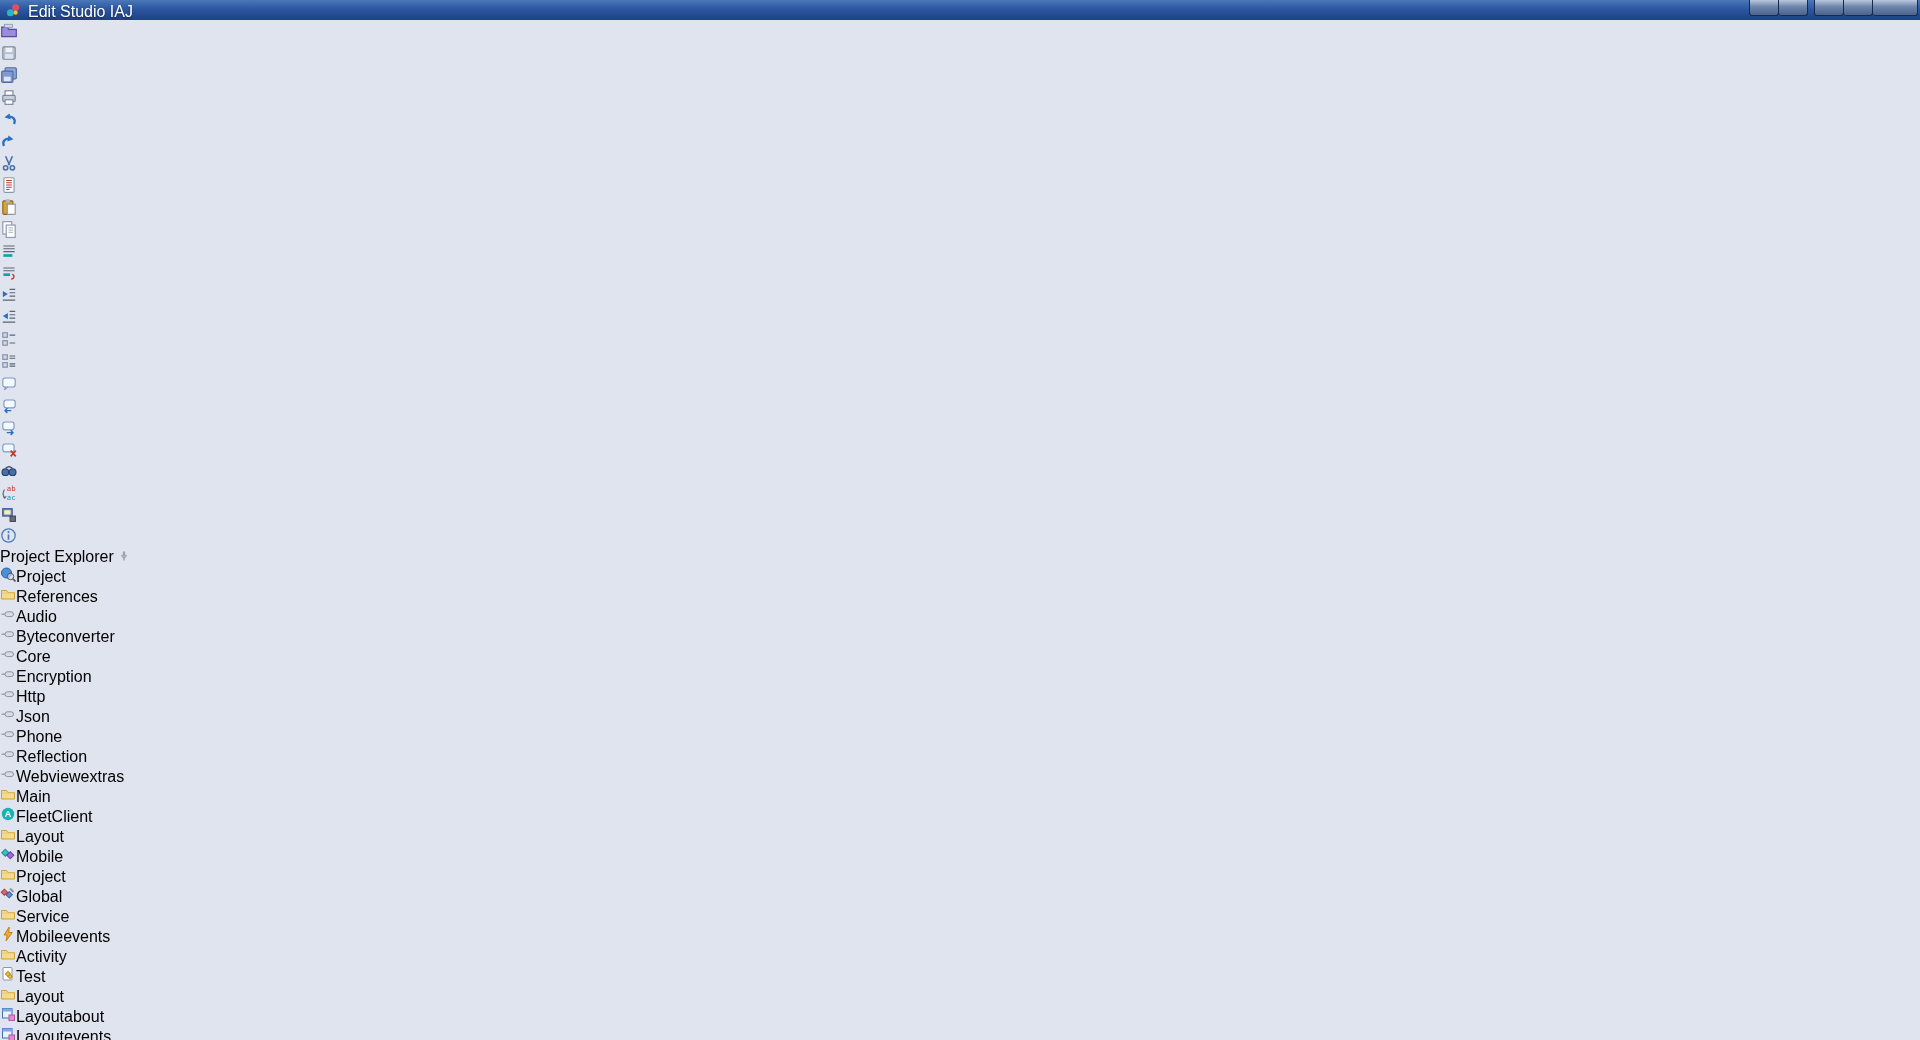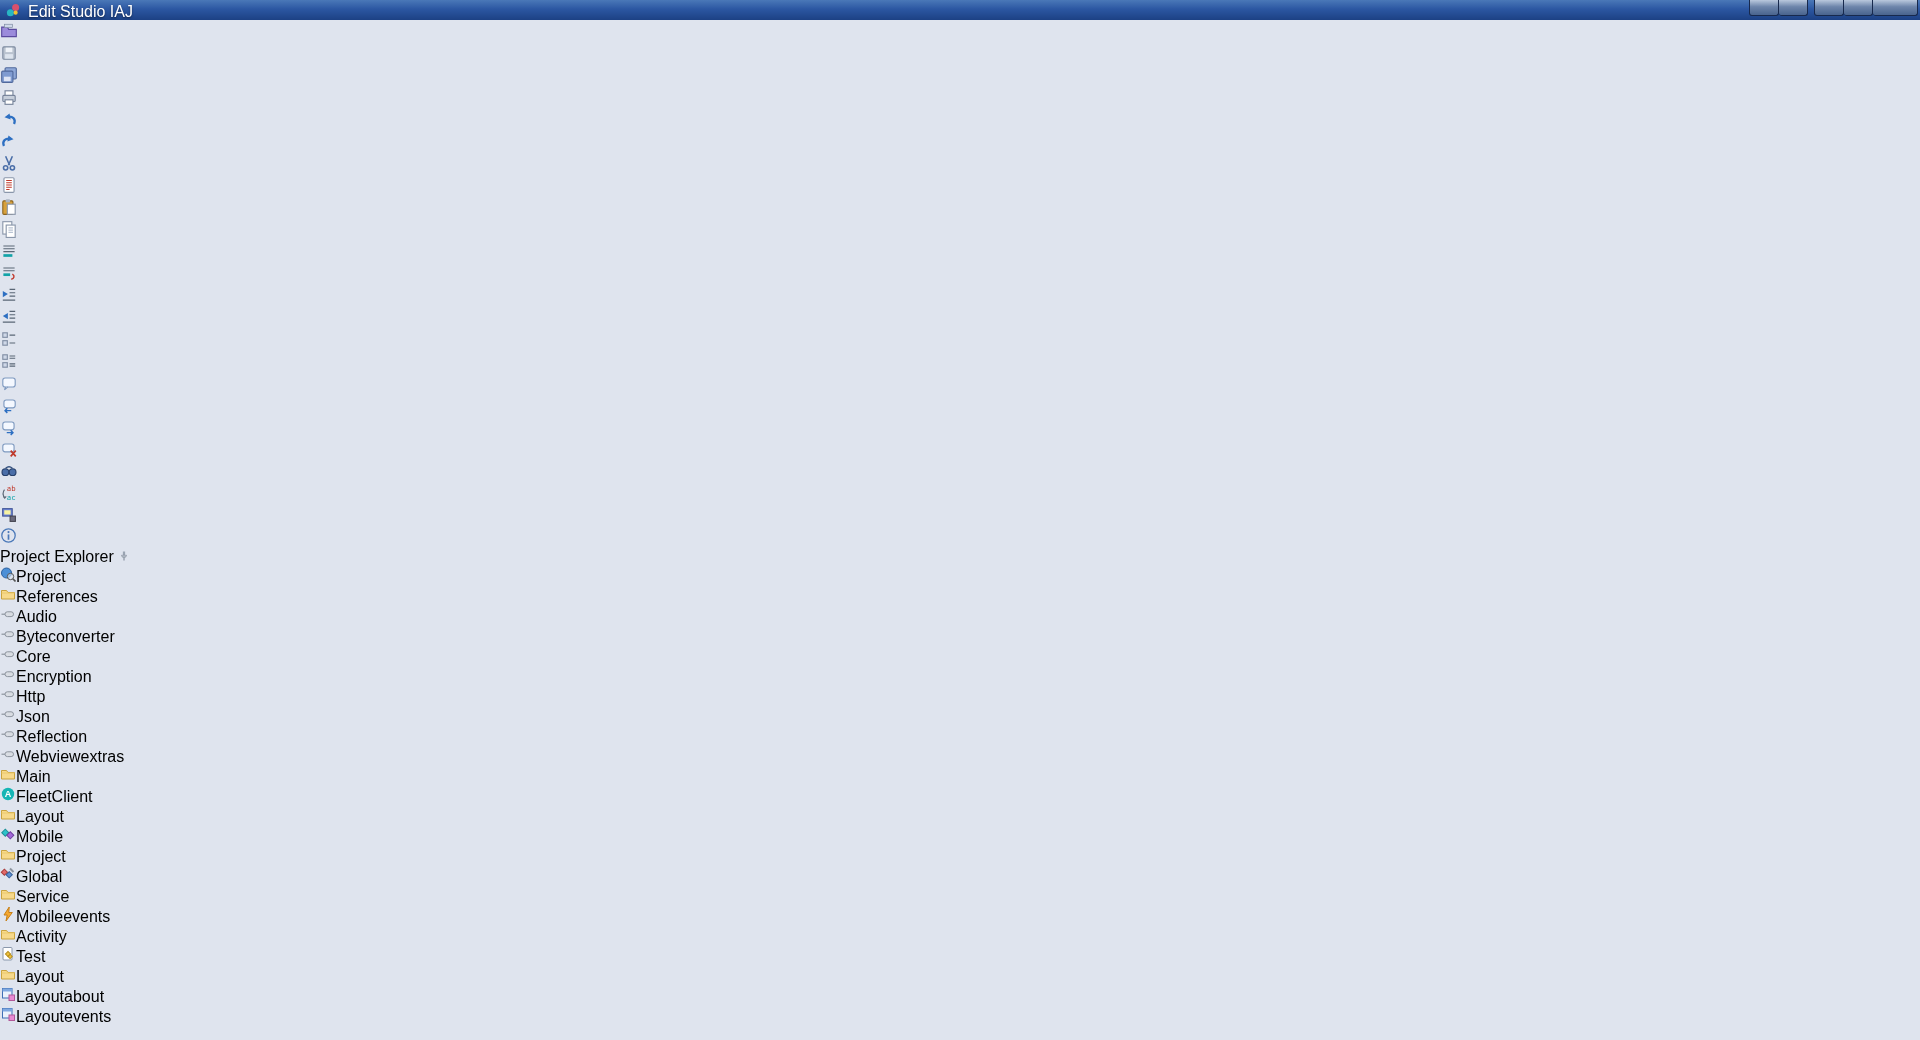--- a/index.html
+++ b/index.html
@@ -253,20 +253,24 @@
             <rect x="5" y="5.8" width="8.5" height="4.8" rx="2.4" fill="#d9dde3" stroke="#8d949e"></rect>
             <path d="M1.5 8.2H5" stroke="#8d949e" stroke-width="1.2"></path>
           </svg></span><span class="tlabel" style="left: 79px;">Http</span></div>
       <div class="titem"><span class="ticon" style="left: 64px;"><svg width="16" height="16" viewBox="0 0 16 16" fill="none" stroke-width="1">
             <rect x="5" y="5.8" width="8.5" height="4.8" rx="2.4" fill="#d9dde3" stroke="#8d949e"></rect>
             <path d="M1.5 8.2H5" stroke="#8d949e" stroke-width="1.2"></path>
           </svg></span><span class="tlabel" style="left: 79px; text-align: center;">Json</span></div>
       <div class="titem"><span class="ticon" style="left: 64px;"><svg width="16" height="16" viewBox="0 0 16 16" fill="none" stroke-width="1">
             <rect x="5" y="5.8" width="8.5" height="4.8" rx="2.4" fill="#d9dde3" stroke="#8d949e"></rect>
             <path d="M1.5 8.2H5" stroke="#8d949e" stroke-width="1.2"></path>
+          </svg></span><span class="tlabel" style="left: 79px;">Phone</span></div>
+      <div class="titem"><span class="ticon" style="left: 64px;"><svg width="16" height="16" viewBox="0 0 16 16" fill="none" stroke-width="1">
+            <rect x="5" y="5.8" width="8.5" height="4.8" rx="2.4" fill="#d9dde3" stroke="#8d949e"></rect>
+            <path d="M1.5 8.2H5" stroke="#8d949e" stroke-width="1.2"></path>
           </svg></span><span class="tlabel" style="left: 79px;">Reflection</span></div>
       <div class="titem"><span class="ticon" style="left: 64px;"><svg width="16" height="16" viewBox="0 0 16 16" fill="none" stroke-width="1">
             <rect x="5" y="5.8" width="8.5" height="4.8" rx="2.4" fill="#d9dde3" stroke="#8d949e"></rect>
             <path d="M1.5 8.2H5" stroke="#8d949e" stroke-width="1.2"></path>
           </svg></span><span class="tlabel" style="left: 79px;">Webviewextras</span></div>
       <div class="titem"><span class="exp" style="left: 18px;"></span><span class="ticon" style="left: 42px;"><svg width="16" height="16" viewBox="0 0 16 16" fill="none" stroke-width="1">
             <path d="M1.5 4.5h5l1.5 2h6.5v6.5h-13z" fill="#f7d98b" stroke="#c9a23e"></path>
             <path d="M1.5 7h13" stroke="#eac86a"></path>
           </svg></span><span class="tlabel" style="left: 57px;">Main</span></div>
       <div class="titem"><span class="ticon" style="left: 64px;"><svg width="16" height="16" viewBox="0 0 16 16" fill="none" stroke-width="1">

